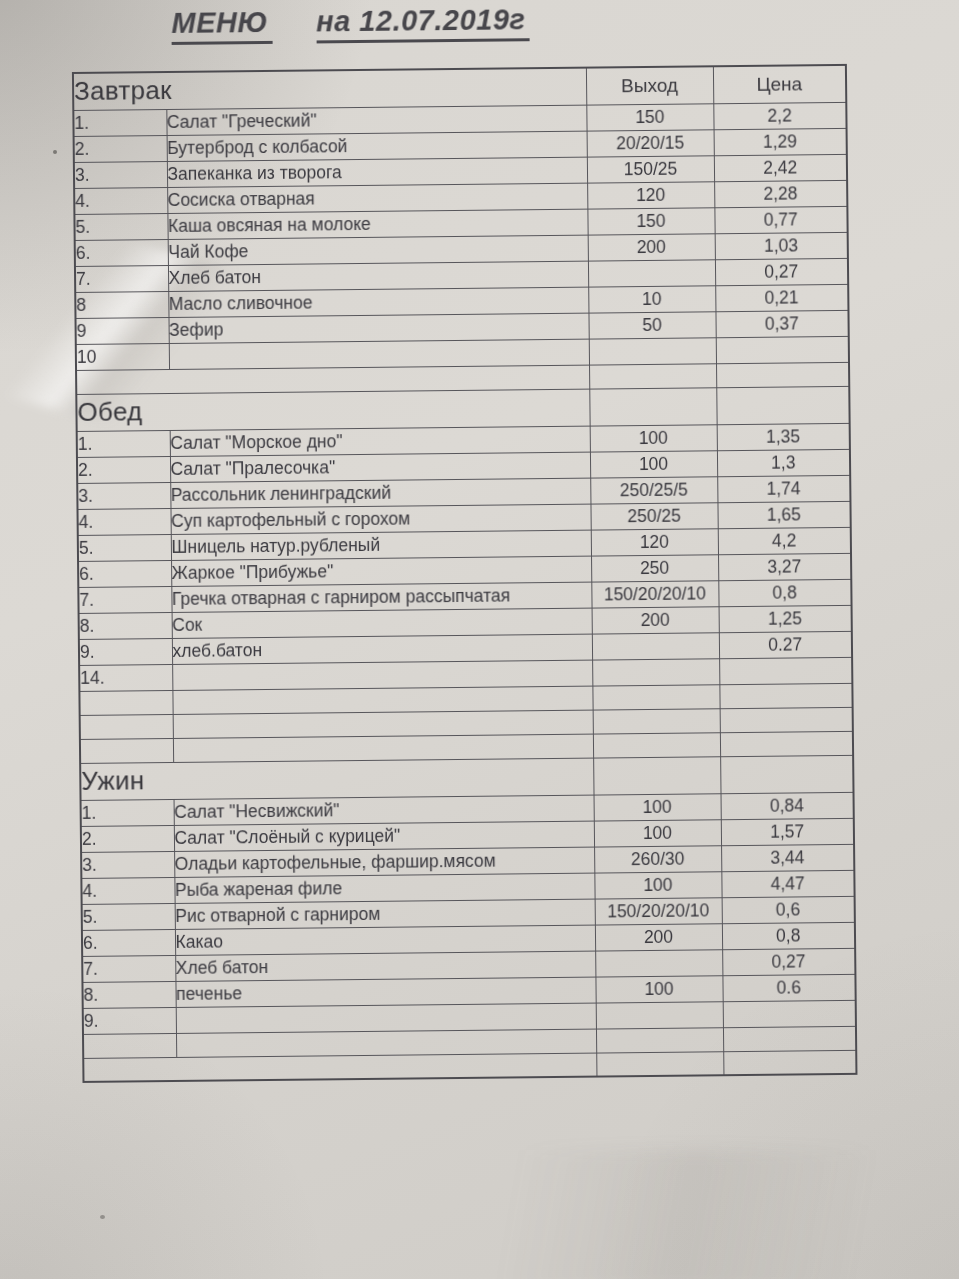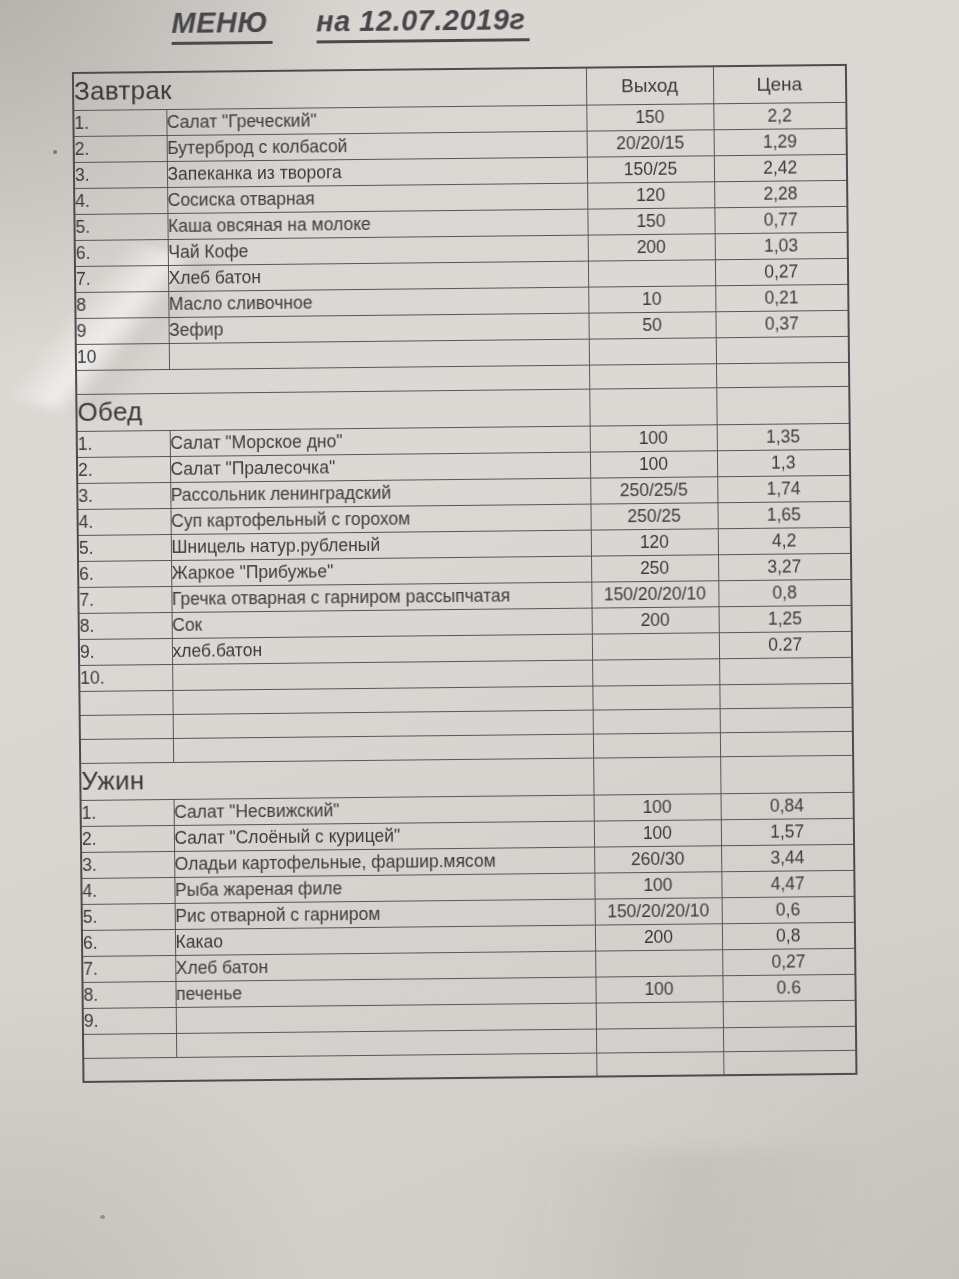--- a/index.html
+++ b/index.html
@@ -197,21 +197,21 @@
           <td class="val">200</td>
           <td class="val">1,25</td>
         </tr>
         <tr class="item-row">
           <td class="num">9.</td>
           <td class="dish">хлеб.батон</td>
           <td class="val"></td>
           <td class="val">0.27</td>
         </tr>
         <tr class="item-row">
-          <td class="num">10.</td>
+          <td class="num">14.</td>
           <td class="dish"></td>
           <td class="val"></td>
           <td class="val"></td>
         </tr>
         <tr class="spacer-row">
           <td class="num"></td>
           <td></td>
           <td></td>
           <td></td>
         </tr>

